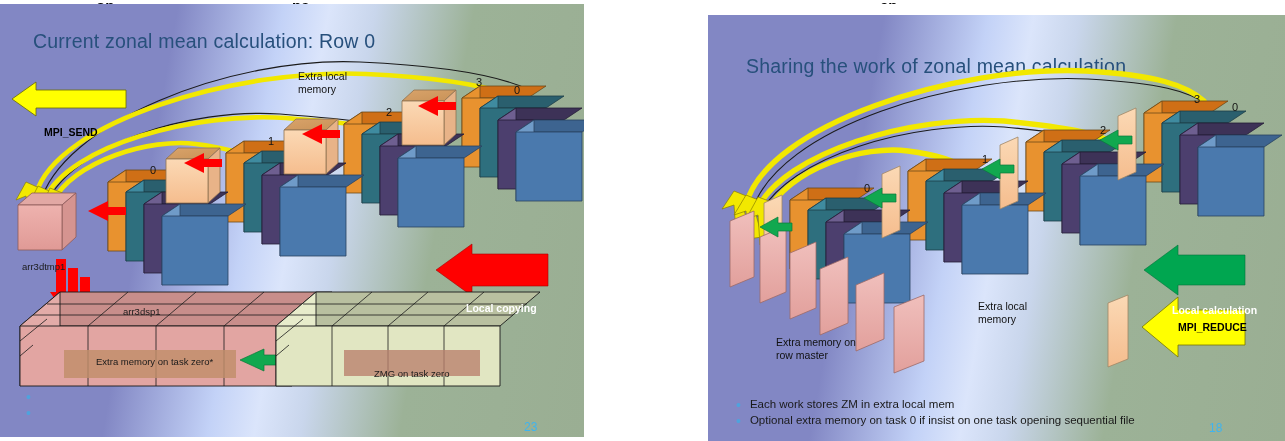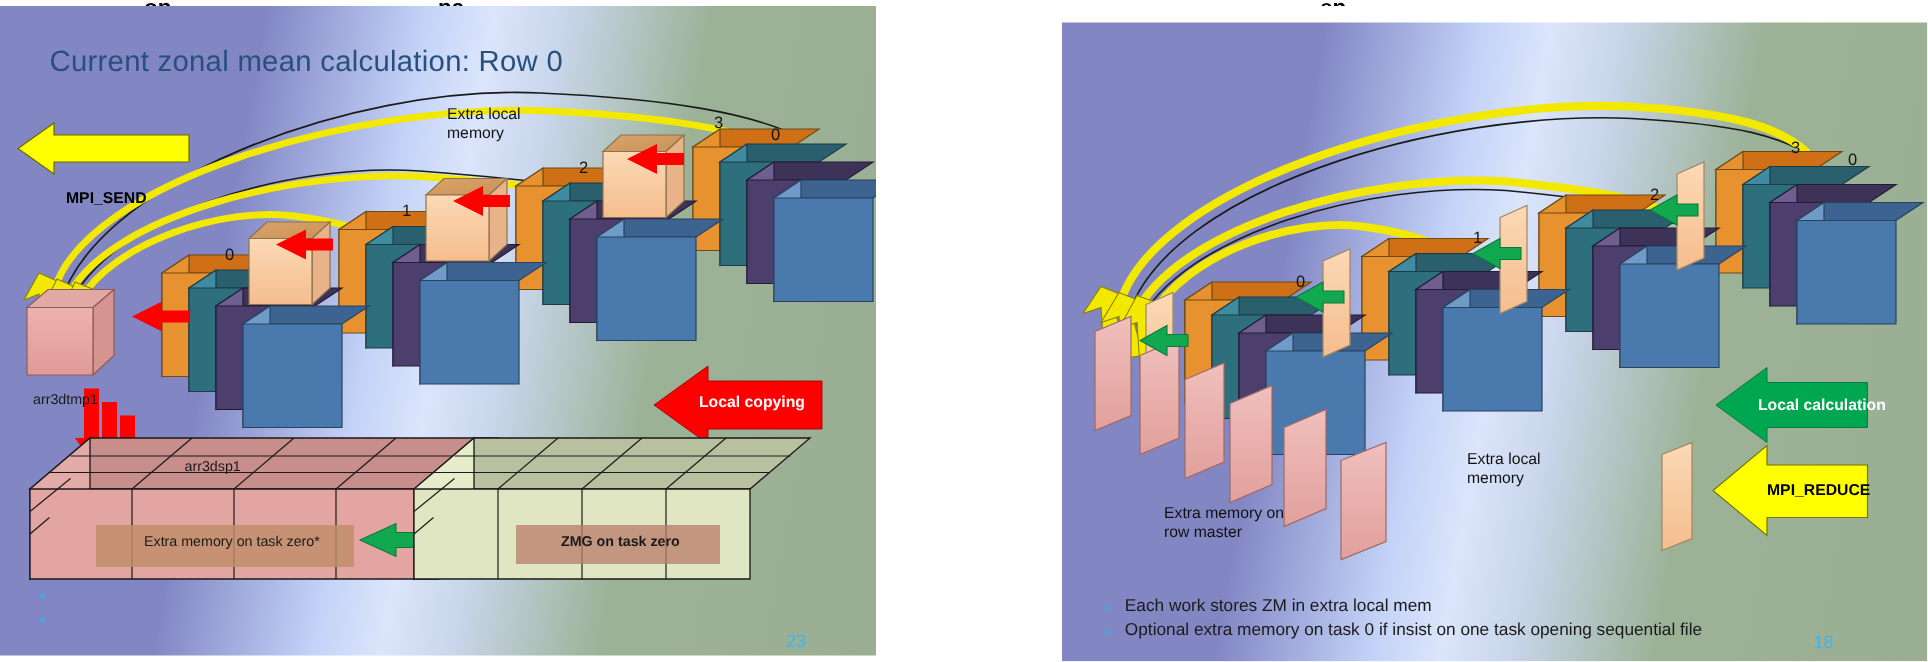--- a/index.html
+++ b/index.html
@@ -98,21 +98,21 @@
   #slide-left .pagenum  { left: 524px; top: 416px; }
   #slide-right .pagenum { left: 501px; top: 406px; }
 
   
   .arrowlabel {
     position: absolute;
     font-size: 10.5px;
     font-weight: bold;
     white-space: nowrap;
   }
-  .al-white { color: #ffffff; }
+  .al-white { color: #ffffff; margin-top: 40px; }
   .al-black { color: #000000; }
 
   
   .topfrag {
     position: absolute;
     top: -3px;
     height: 7px;
     overflow: hidden;
     color: #000;
     font-size: 15px;
@@ -317,36 +317,37 @@
 
     <div class="idx" style="left:150px;top:160px;">0</div>
     <div class="idx" style="left:268px;top:131px;">1</div>
     <div class="idx" style="left:386px;top:102px;">2</div>
     <div class="idx" style="left:476px;top:72px;">3</div>
     <div class="idx" style="left:514px;top:80px;">0</div>
 
     <div class="cubelabel" style="left:22px;top:225px;margin-top:32px;">arr3dtmp1</div>
     <div class="cubelabel" style="left:123px;top:302px;">arr3dsp1</div>
     <div class="cubelabel" style="left:96px;top:352px;">Extra memory on task zero*</div>
-    <div class="cubelabel" style="left:374px;top:352px;font-weight:bold;">ZMG on task zero</div>
+    <div class="cubelabel" style="left:374px;top:364px;">ZMG on task zero</div>
 
     <div class="bullets">
       <div class="bullet">
         <span class="dot">•</span>
       </div>
       <div class="bullet">
         <span class="dot">•</span>
       </div>
     </div>
 
     <div class="pagenum">23</div>
   </div>
 
   <div class="slide" id="slide-right">
 
+    <div class="slide-title">Sharing the work of zonal mean calculation</div>
 
     <svg class="svg-layer" viewBox="0 0 577 426" preserveAspectRatio="none">
       <defs>
         <linearGradient id="peachG2" x1="0" y1="0" x2="0" y2="1">
           <stop offset="0" stop-color="#fbd9b5"></stop>
             <stop offset="1" stop-color="#f5bd8e"></stop>
         </linearGradient>
         <linearGradient id="pinkG2" x1="0" y1="0" x2="0" y2="1">
           <stop offset="0" stop-color="#f0bfbc"></stop>
             <stop offset="1" stop-color="#e2a09c"></stop>

